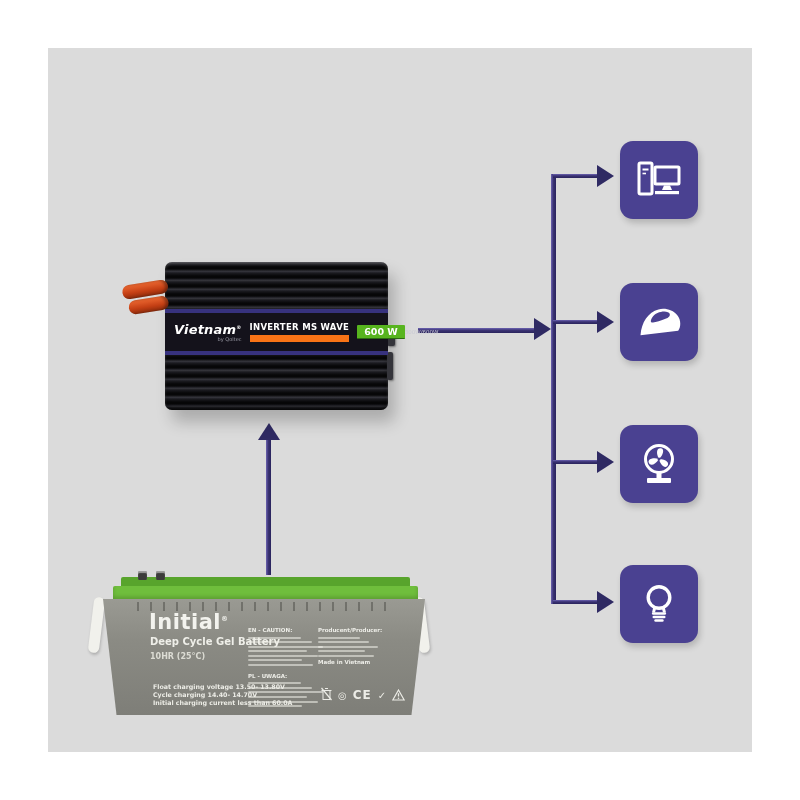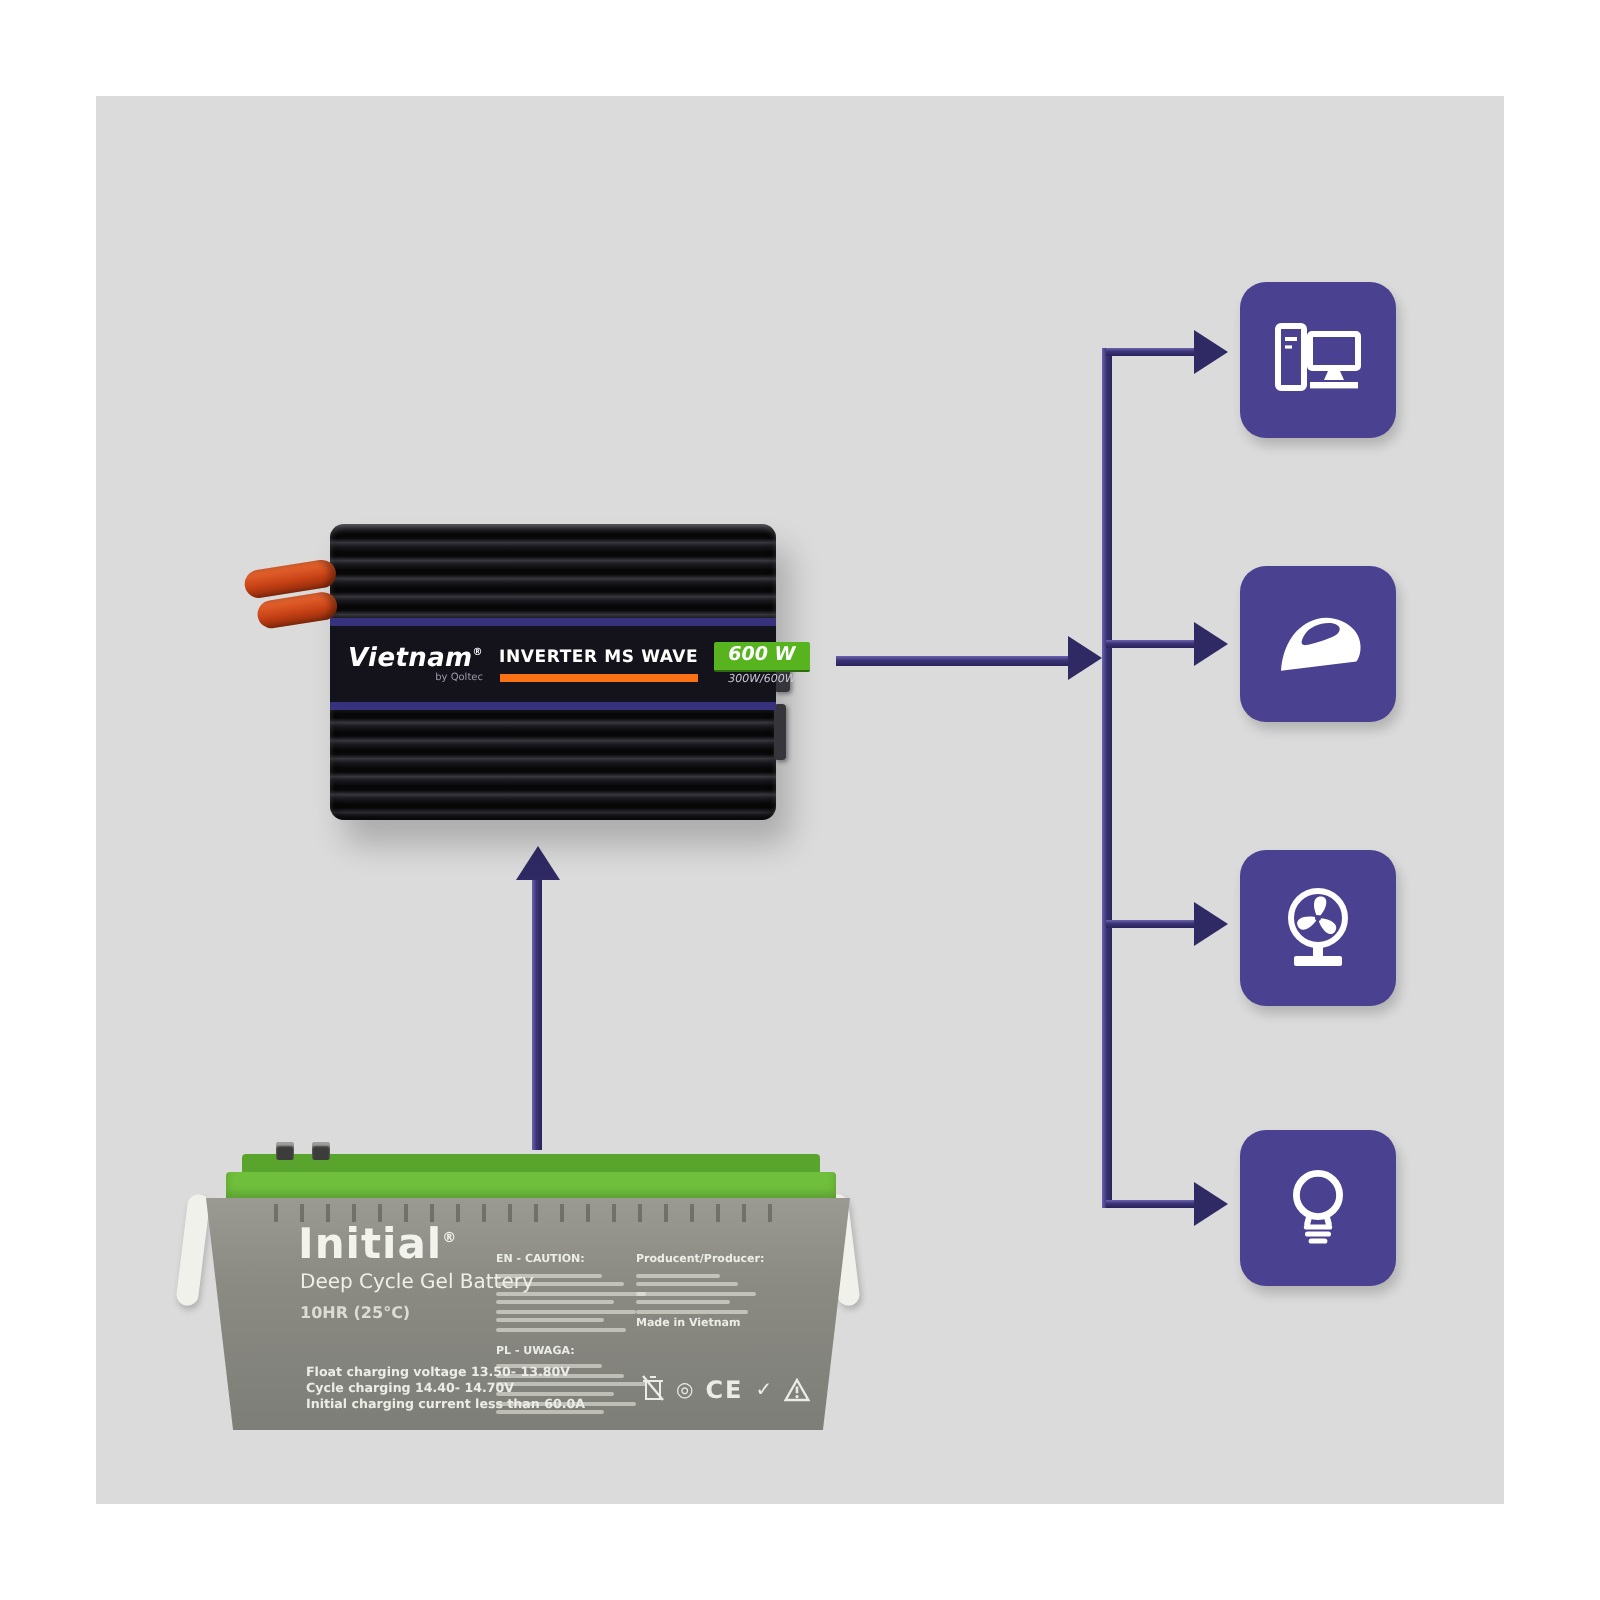--- a/index.html
+++ b/index.html
@@ -18,40 +18,40 @@
   .app-icon svg{display:block;}
 
   
   #inverter{position:absolute;left:165px;top:262px;width:223px;height:148px;}
   #inv-body{position:absolute;inset:0;border-radius:7px;background:repeating-linear-gradient(180deg,#3a3a41 0px,#1b1b20 2px,#070708 5px,#070708 7px,#2e2e35 9px);box-shadow:inset 0 2px 3px rgba(255,255,255,.18),inset 0 -3px 4px rgba(0,0,0,.6),7px 12px 16px rgba(0,0,0,.22);}
   #inv-band{position:absolute;left:0;right:0;top:47px;height:46px;background:#14121b;border-top:4px solid #37327e;border-bottom:4px solid #37327e;display:flex;align-items:center;padding:0 9px;gap:8px;}
   .brand-col{display:flex;flex-direction:column;line-height:1;}
   .brand-name{font-style:italic;font-weight:900;font-size:13px;color:#fff;letter-spacing:.2px;white-space:nowrap;}
   .brand-name sup{font-size:5px;}
   .brand-sub{font-size:5px;color:#9a9aa6;text-align:right;margin-top:1px;}
-  .inv-model{flex:1;font-weight:bold;font-size:8.5px;color:#fff;letter-spacing:.3px;text-align:center;border-bottom:4px solid #f97316;padding-bottom:3px;white-space:nowrap;}
-  .badge-col{display:flex;flex-direction:column;align-items:center;line-height:1;font-style:italic;}
+  .inv-model{flex:1;font-weight:bold;font-size:8.5px;color:#fff;letter-spacing:.3px;text-align:center;border-bottom:7px solid #f97316;padding-bottom:3px;white-space:nowrap;}
+  .badge-col{display:flex;flex-direction:row;align-items:center;line-height:1;}
   .inv-badge{background:var(--green,#57b41e);color:#fff;font-weight:bold;font-size:9.5px;padding:2px 7px;border-radius:1px;white-space:nowrap;border-bottom:1px solid #2c6b10;}
   .badge-sub{font-size:5.5px;color:#c9c9d4;margin-top:2px;}
   #inv-cable{position:absolute;left:-41px;top:20px;width:50px;height:38px;transform:rotate(-9deg);}
   #inv-cable .c1,#inv-cable .c2{position:absolute;left:0;width:46px;height:14px;border-radius:7px;background:linear-gradient(180deg,#ef6a33,#c43f14 60%,#8e2c0c);box-shadow:inset -3px 0 3px rgba(0,0,0,.35);}
   #inv-cable .c2{top:16px;width:40px;left:4px;}
   .inv-tab{position:absolute;background:#35353b;border-radius:2px;box-shadow:1px 1px 2px rgba(0,0,0,.4);}
 
   
   #battery{position:absolute;left:85px;top:575px;width:345px;height:145px;}
   .bat-handle{position:absolute;width:11px;height:56px;background:#f1f1ec;border-radius:6px;top:22px;box-shadow:1px 2px 3px rgba(0,0,0,.2);}
   .bat-strip1{position:absolute;left:36px;top:2px;width:289px;height:12px;background:var(--bat-green-dark,#58a42c);border-radius:2px;}
   .bat-strip2{position:absolute;left:28px;top:11px;width:305px;height:15px;background:var(--bat-green,#6fbe3c);border-radius:2px;box-shadow:inset 0 -4px 4px rgba(0,0,0,.18);}
   .bat-term{position:absolute;top:-4px;width:9px;height:9px;background:#3c3c3a;border-radius:1.5px;box-shadow:inset 0 2px 1px rgba(255,255,255,.5);}
   #bat-body{position:absolute;left:18px;top:24px;width:322px;height:116px;background:linear-gradient(180deg,#9a9a93 0%,#8b8b84 35%,#7e7e78 100%);clip-path:polygon(0 0,100% 0,95.8% 100%,4.2% 100%);box-shadow:0 10px 14px rgba(0,0,0,.2);}
   .bat-vents{position:absolute;left:34px;right:34px;top:3px;height:9px;background:repeating-linear-gradient(90deg,rgba(55,55,50,.4) 0 2px,transparent 2px 13px);}
   .bat-logo{position:absolute;left:46px;top:13px;font-weight:bold;font-size:21px;letter-spacing:.5px;color:#f3f3ee;line-height:1;}
   .bat-logo sup{font-size:7px;}
-  .bat-title{position:absolute;left:47px;top:37px;font-weight:normal;font-size:10px;color:#efefe9;}
+  .bat-title{position:absolute;left:47px;top:37px;font-weight:bold;font-size:10px;color:#efefe9;}
   .bat-subtitle{position:absolute;left:47px;top:53px;font-weight:bold;font-size:8px;color:#dcdcd4;}
   .micro-col{position:absolute;line-height:1;}
   .micro-head{font-weight:bold;font-size:5.5px;color:rgba(245,245,240,.92);margin-bottom:3px;}
   .micro-line{height:2px;background:rgba(240,240,234,.55);margin-bottom:2.6px;border-radius:1px;}
   .micro-gap{height:5px;}
   .bat-specs{position:absolute;left:50px;top:84px;line-height:1.25;font-weight:bold;font-size:6.3px;color:#ecece6;}
   .bat-made{font-weight:bold;font-size:5.5px;color:rgba(245,245,240,.92);margin-top:3px;}
   .bat-syms{position:absolute;left:218px;top:88px;display:flex;align-items:flex-end;gap:6px;color:#ecece6;}
   .sym-txt{font-size:10px;line-height:1;}
   .sym-ce{font-weight:bold;font-size:12px;letter-spacing:1px;line-height:1;}

